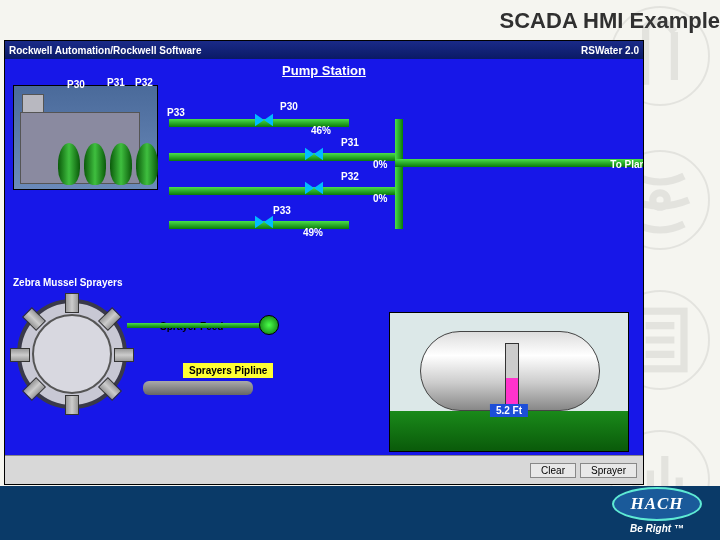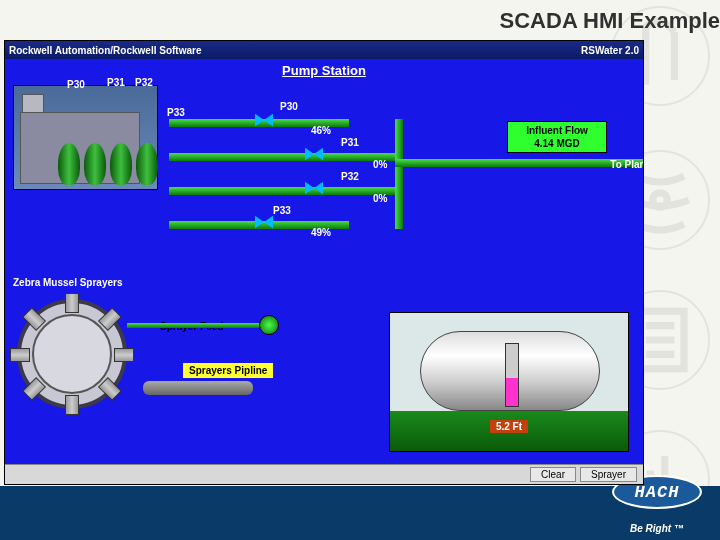--- a/index.html
+++ b/index.html
@@ -50,29 +50,29 @@
 .spray-ring .inner { position:absolute; left:15px; top:15px; width:80px; height:80px; border:2px solid #555; border-radius:50%; background:#d8d8e0; }
 .nozzle { position:absolute; width:14px; height:20px; background:linear-gradient(90deg,#999,#ccc,#999); border:1px solid #333; }
 
 
 .tank-scene { position:absolute; right:14px; bottom:14px; width:240px; height:140px; border:1px solid #000; }
 .tank-grass { position:absolute; left:0; bottom:0; width:100%; height:40px; background:linear-gradient(#1a8a1a,#0a5a0a); }
 .tank-sky { position:absolute; left:0; top:0; width:100%; height:100px; background:#dce8e8; }
 .tank-body { position:absolute; left:30px; top:18px; width:180px; height:80px; background:linear-gradient(#ddd 0%,#fff 30%,#ccc 65%,#888 100%); border-radius:40px; border:1px solid #444; }
 .tank-level { position:absolute; left:115px; top:30px; width:14px; height:64px; background:#ccc; border:1px solid #333; }
 .tank-fill { position:absolute; bottom:0; left:0; width:100%; height:45%; background:#ff33cc; }
-.tank-readout { position:absolute; left:50%; transform:translateX(-50%); bottom:18px; background:#c2410c; color:#fff; font-size:10px; font-weight:bold; padding:1px 6px; }
-
-.bottombar { position:absolute; left:0; bottom:0; height:20px; width:100%; background:#d8d8d8; border-top:1px solid #888; display:flex; justify-content:flex-end; align-items:center; gap:4px; padding:0 6px; }
+.tank-readout { position:absolute; left:50%; transform:translateX(-50%); bottom:34px; background:#1d4ed8; color:#fff; font-size:10px; font-weight:bold; padding:1px 6px; }
+
+.bottombar { position:absolute; left:0; bottom:0; height:29px; width:100%; background:#d8d8d8; border-top:1px solid #888; display:flex; justify-content:flex-end; align-items:center; gap:4px; padding:0 6px; }
 .btn { font-size:10px; border:1px solid #888; background:#e8e8e8; padding:1px 10px; cursor:pointer; }
 
 .footer { position:absolute; left:0; bottom:0; width:100%; height:54px; background:#0a3a68; }
 .logo { position:absolute; right:18px; bottom:6px; text-align:center; }
-.logo .oval { width:90px; height:34px; background:#1a5a9a; border:2px solid #ffffff; border-radius:50%; color:#fff; font-weight:bold; font-style:italic; font-size:17px; display:flex; align-items:center; justify-content:center; font-family:Liberation Mono, monospace; letter-spacing:1px; }
-.logo .tag { color:#fff; font-size:10px; font-style:italic; margin-top:14px; font-weight:bold; }
+.logo .oval { width:90px; height:34px; background:#1a5a9a; border:2px solid #5eead4; border-radius:50%; color:#fff; font-weight:bold; font-style:italic; font-size:17px; display:flex; align-items:center; justify-content:center; font-family:Liberation Serif, serif; letter-spacing:1px; }
+.logo .tag { color:#fff; font-size:10px; font-style:italic; margin-top:2px; font-weight:bold; }
 
 .influent-label { position:absolute; left:178px; top:304px; background:#ffff33; color:#000; font-size:10px; font-weight:bold; padding:2px 6px; }
 .sprayfeed-label { position:absolute; left:155px; top:262px; color:#000; font-size:10px; font-weight:bold; }
 .feedvalve { position:absolute; left:254px; top:256px; width:20px; height:20px; border-radius:50%; background:radial-gradient(#4aff4a,#0a6a0a); border:1px solid #000; }
 </style>
 </head>
 <body>
 
 <div class="bg-circles">
   <div class="c" style="top:6px;">
@@ -154,29 +154,25 @@
         </svg></div>
     <div class="flow-label" style="left:336px; top:112px;">P32</div>
     <div class="flow-pct" style="left:368px; top:134px;">0%</div>
 
     <div class="pipe" style="left:164px; top:162px; width:180px;"></div>
     <div class="valve" style="left:250px; top:156px;"><svg viewBox="0 0 20 14">
           <polygon points="0,0 10,7 0,14" fill="#0bf"></polygon>
           <polygon points="20,0 10,7 20,14" fill="#0bf"></polygon>
         </svg></div>
     <div class="flow-label" style="left:268px; top:146px;">P33</div>
-    <div class="flow-pct" style="left:306px; top:168px;">49%</div>
+    <div class="flow-pct" style="left:298px; top:168px;">49%</div>
 
     <div class="pipe v" style="left:390px; top:60px; height:110px;"></div>
     <div class="pipe" style="left:390px; top:100px; width:250px;"></div>
 
-    <div class="flow-box">
-      <div>Influent Flow</div>
-      <div>4.14 MGD</div>
-    </div>
     <div class="to-plant">To Plant</div>
 
     <div class="sect-label" style="left:8px; top:218px;">Zebra Mussel Sprayers</div>
 
     <div class="spray-ring">
       <div class="outer"></div>
       <div class="inner"></div>
       <div class="nozzle" style="left:48px; top:-6px;"></div>
       <div class="nozzle" style="left:48px; bottom:-6px;"></div>
       <div class="nozzle" style="left:-4px; top:46px; transform:rotate(90deg);"></div>

